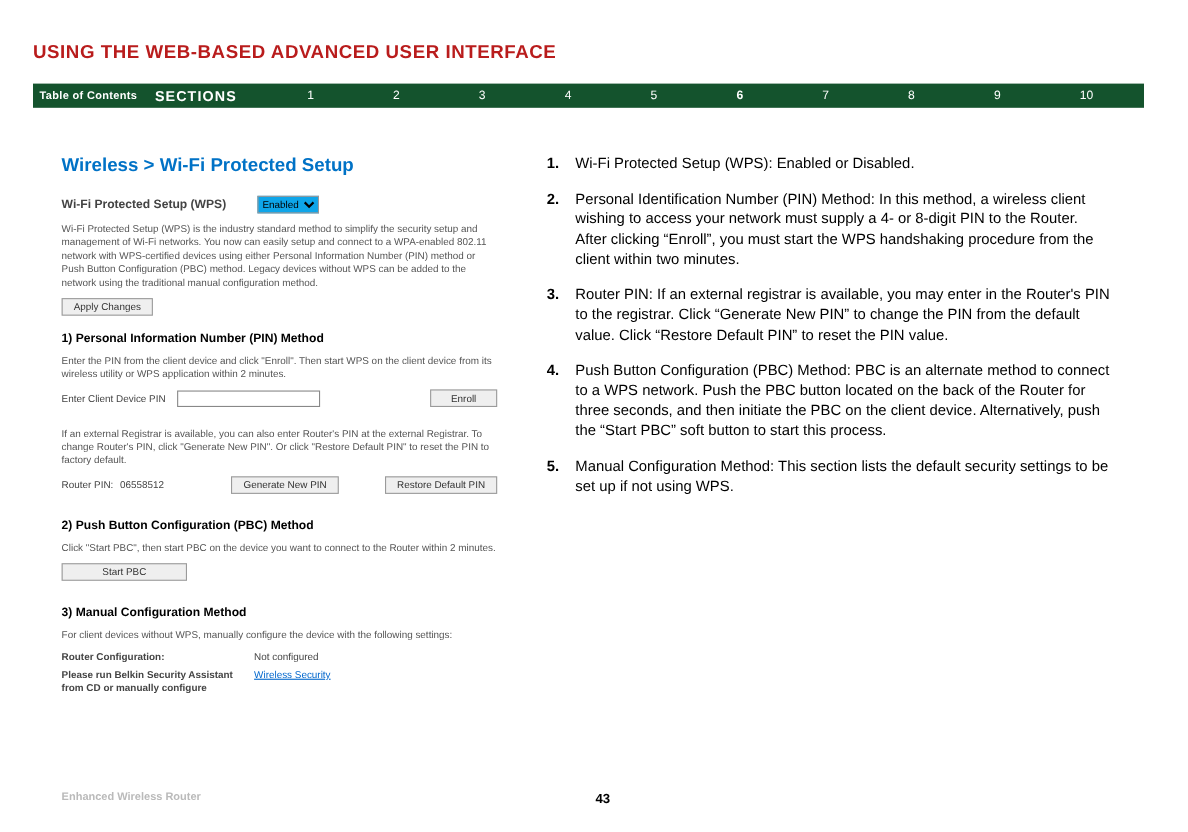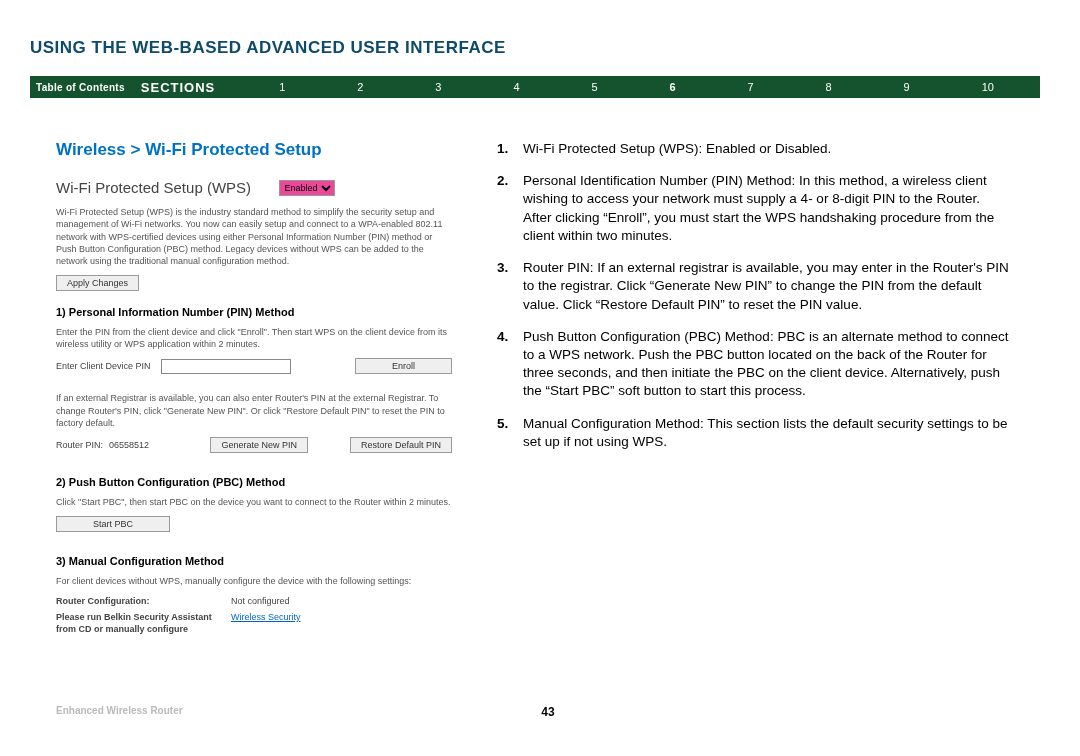--- a/index.html
+++ b/index.html
@@ -1,53 +1,53 @@
 <!DOCTYPE html>
 <html><head>
 <meta charset="utf-8">
 <style>
   * { box-sizing: border-box; margin: 0; padding: 0; }
   html, body { width: 1080px; height: 756px; background: #fff; font-family: Arial, Helvetica, sans-serif; color: #000; }
   .page { width: 1080px; height: 756px; position: relative; padding: 38px 40px 0 30px; }
 
-  .page-title { font-size: 17px; font-weight: bold; letter-spacing: 0.5px; color: #0c4a6e; margin-bottom: 18px; margin-left: 0; }
+  .page-title { font-size: 17px; font-weight: bold; letter-spacing: 0.5px; color: #b91c1c; margin-bottom: 18px; margin-left: 0; }
 
   .nav-bar { background: #14532d; height: 22px; display: flex; align-items: center; font-size: 11px; color: #fff; }
   .nav-bar .toc { font-weight: bold; padding: 0 16px 0 6px; letter-spacing: 0.3px; font-size: 10px; }
   .nav-bar .sections { font-weight: bold; font-size: 13px; letter-spacing: 1px; padding-right: 28px; }
   .nav-bar .num { flex: 0 0 auto; text-align: center; font-size: 11px; font-weight: normal; cursor: pointer; color: #fff; }
   .nav-bar .num.active { font-weight: bold; }
   .nav-nums { display: flex; flex: 1; justify-content: space-around; padding-right: 10px; }
 
   .content { display: flex; margin-top: 42px; gap: 45px; }
 
   .left-col { width: 422px; flex: 0 0 422px; padding-left: 26px; }
   .right-col { flex: 1; padding-right: 30px; }
 
   .breadcrumb { color: #0072c6; font-weight: bold; font-size: 17px; margin-bottom: 18px; }
 
   .sshot { font-family: Verdana, Arial, sans-serif; font-size: 9px; color: #444; line-height: 1.35; }
   .sshot .row { margin-bottom: 8px; }
-  .sshot .label-bold { font-weight: normal; font-size: 15px; }
-  .sshot select { font-size: 9px; border: 1px solid #999; background: #ec4899; height: 16px; text-align: center; }
+  .sshot .label-bold { font-weight: bold; font-size: 11px; }
+  .sshot select { font-size: 9px; border: 1px solid #999; background: #0ea5e9; height: 16px; }
   .sshot .btn { display: inline-block; background: #efefef; border: 1px solid #9a9a9a; font-size: 9px; padding: 1px 10px; color: #333; cursor: pointer; }
   .sshot .txtbox { border: 1px solid #888; height: 15px; width: 130px; background: #fff; }
   .sshot .para { margin: 6px 0 8px 0; color: #555; font-size: 9px; }
   .sshot .rightbtn { text-align: left; }
   .sshot .heading { font-weight: bold; font-size: 11px; margin: 14px 0 4px 0; color: #000; }
   .sshot .link { color: #0066cc; text-decoration: underline; cursor: pointer; }
 
   .sshot-grid { display: flex; gap: 12px; align-items: center; }
 
   .right-col ol { list-style: none; font-size: 13.5px; line-height: 1.35; }
   .right-col li { display: flex; margin-bottom: 14px; }
   .right-col li .n { font-weight: bold; width: 26px; flex: 0 0 26px; }
   .right-col li .t { flex: 1; }
 
-  .footer { position: absolute; bottom: 40px; left: 56px; right: 40px; font-size: 10px; color: #bababa; }
+  .footer { position: absolute; bottom: 26px; left: 56px; right: 40px; font-size: 10px; color: #bababa; }
   .footer .pg { position: absolute; left: 50%; transform: translateX(-50%); font-weight: bold; font-size: 12px; color: #000; text-align: right; }
   .footer .prod { font-weight: bold; }
 
   .conf-grid { display: grid; grid-template-columns: 175px 1fr; row-gap: 4px; font-size: 9px; }
   .conf-grid .lbl { font-weight: bold; }
 </style>
 </head>
 <body>
 
 <div class="page">
@@ -91,21 +91,21 @@
           <span class="btn">Apply Changes</span>
         </div>
 
         <div class="heading">1) Personal Information Number (PIN) Method</div>
         <div class="para">Enter the PIN from the client device and click "Enroll". Then start WPS on the client device from its wireless utility or WPS application within 2 minutes.</div>
 
         <div class="sshot-grid" style="gap:10px;">
           <span>Enter Client Device PIN</span>
           <input type="text" class="txtbox" style="">
           <span style="flex:1"></span>
-          <span class="btn" style="padding:1px 36px;margin-left:28px;">Enroll</span>
+          <span class="btn" style="padding:1px 18px;margin-left:28px;">Enroll</span>
         </div>
 
         <div class="para" style="margin-top:18px;">If an external Registrar is available, you can also enter Router's PIN at the external Registrar. To change Router's PIN, click "Generate New PIN". Or click "Restore Default PIN" to reset the PIN to factory default.</div>
 
         <div class="sshot-grid" style="gap:6px;">
           <span>Router PIN:</span>
           <span>06558512</span>
           <span style="flex:1"></span>
           <span class="btn">Generate New PIN</span>
           <span style="width:30px;"></span>

